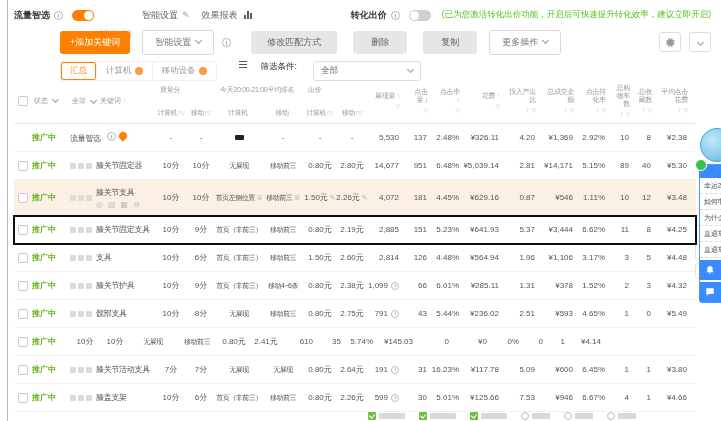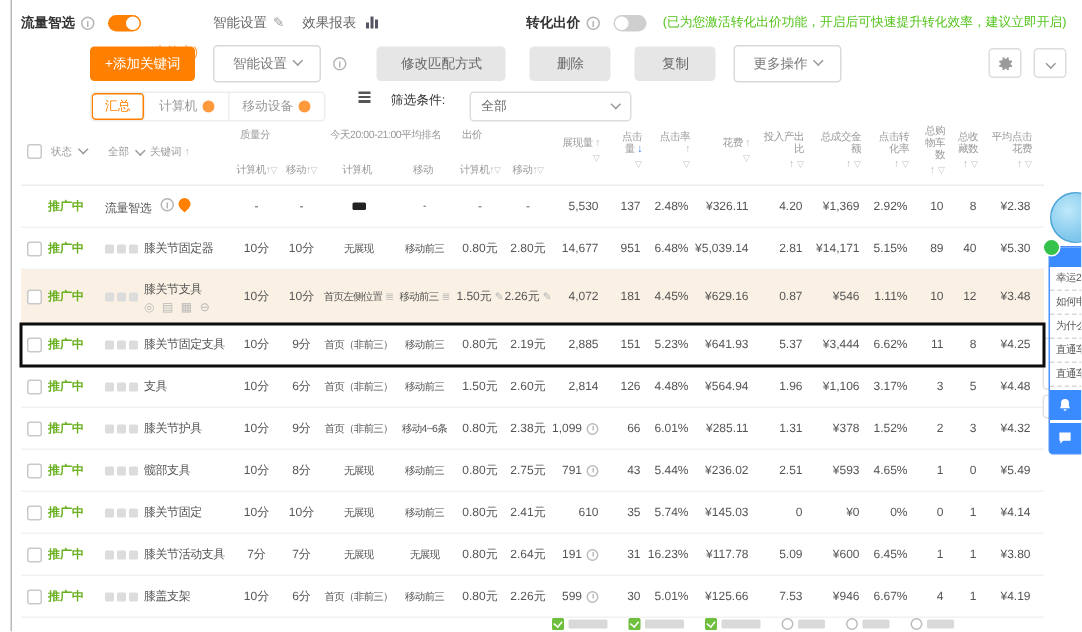--- a/index.html
+++ b/index.html
@@ -788,34 +788,20 @@
             <span>¥5.49</span>
           </div>
     </div>
         <div class="trow normal">
       <div class="c c-check">
             <span class="cbx"></span>
           </div>
       <div class="c c-status">
             <span class="status">推广中</span>
           </div>
-      <div class="c c-kw">
-        <span class="kw-dots">
-              <i></i>
-              <i></i>
-              <i></i>
-            </span>
-        <div class="kw-stack">
-          <span>
-            <span class="kw-text">膝关节固定</span>
-            
-          </span>
-
-        </div>
-      </div>
       <div class="c c-qpc">
             <span>10分</span>
           </div>
       <div class="c c-qmo">
             <span>10分</span>
           </div>
       <div class="c c-rpc">
             <span class="rtext">无展现</span>
           </div>
       <div class="c c-rmo">
@@ -990,21 +976,21 @@
       <div class="c c-cvr num">
             <span>6.67%</span>
           </div>
       <div class="c c-cart num">
             <span>4</span>
           </div>
       <div class="c c-fav num">
             <span>1</span>
           </div>
       <div class="c c-cpc num">
-            <span>¥4.19</span>
+            <span>¥4.66</span>
           </div>
     </div>
       </div>
   </div>
 
   <div class="floatw">
     <div class="mascot"></div>
     <div class="helper-panel">
       <div class="hp-head"></div>
       <div class="hp-avatar"></div>

